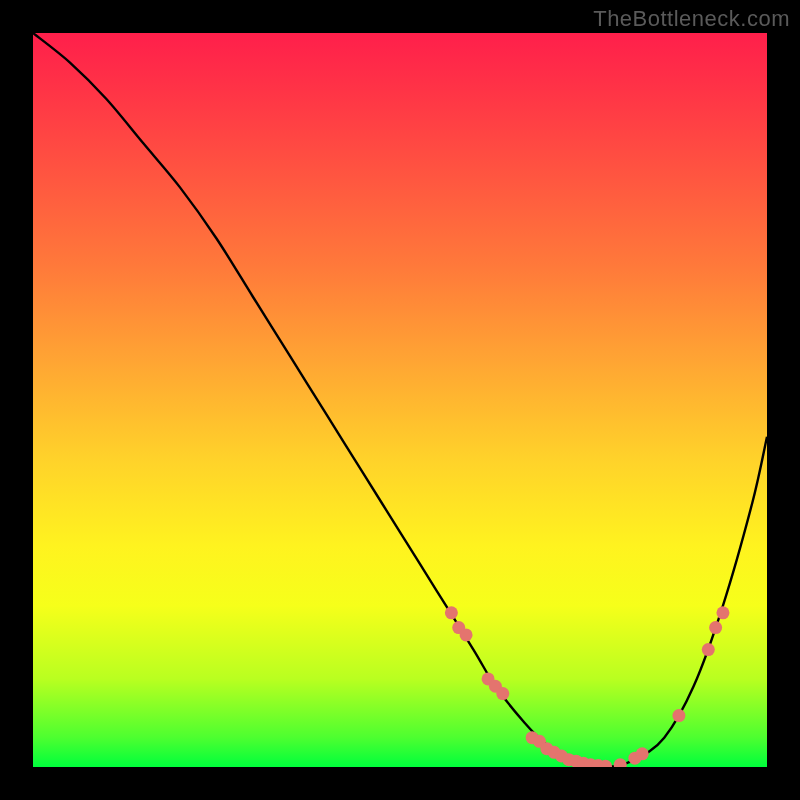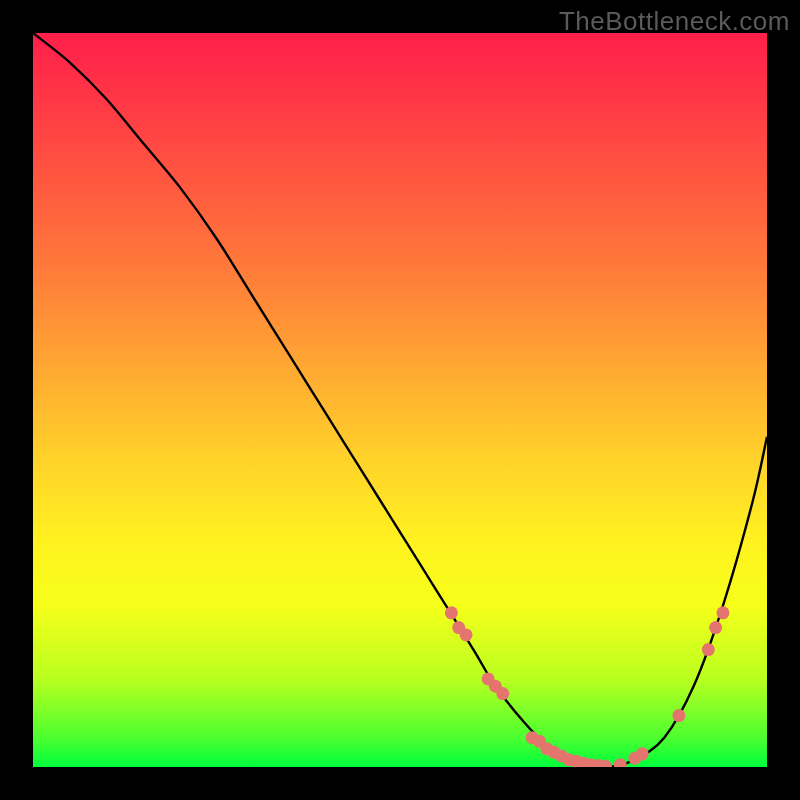--- a/index.html
+++ b/index.html
@@ -15,21 +15,21 @@
     position: relative;
     width: 800px;
     height: 800px;
     background: #000;
   }
   .watermark {
     position: absolute;
     top: 6px;
     right: 10px;
     color: #5a5a5a;
-    font-size: 26px;
+    font-size: 22px;
     font-weight: 500;
     letter-spacing: 0.5px;
     z-index: 10;
   }
   
   .plot-area {
     position: absolute;
     left: 33px;
     top: 33px;
     width: 734px;   

